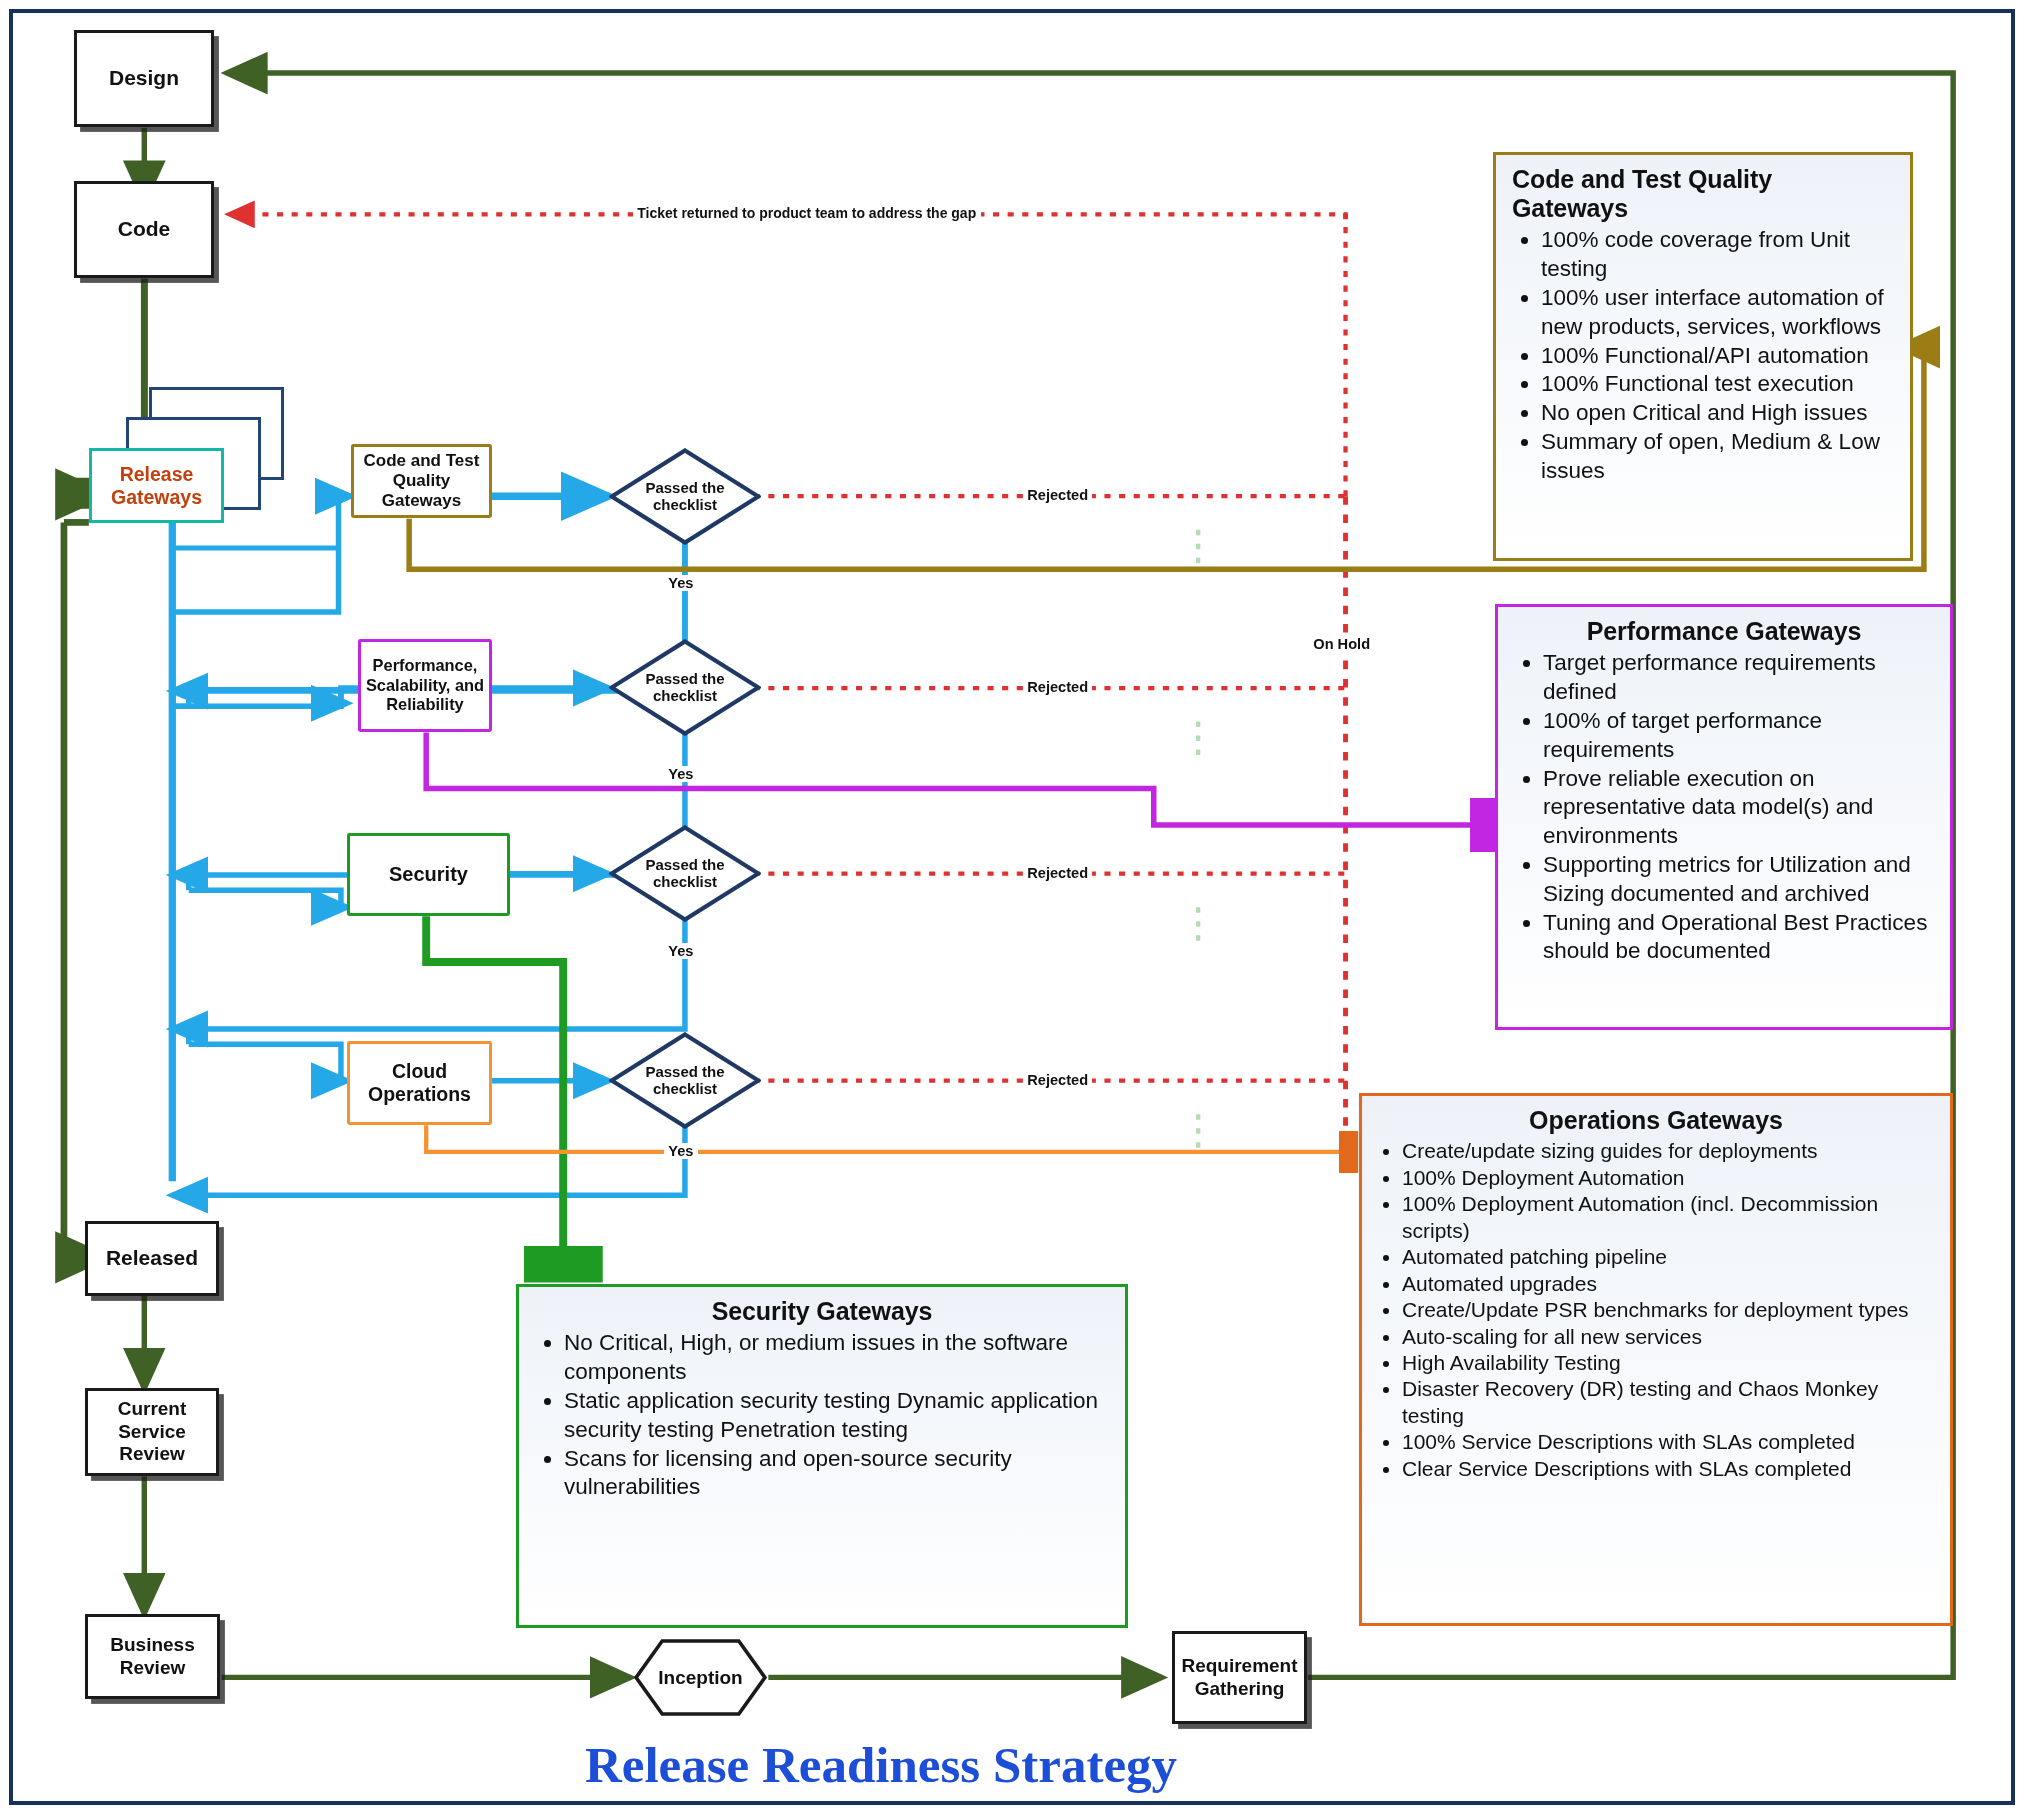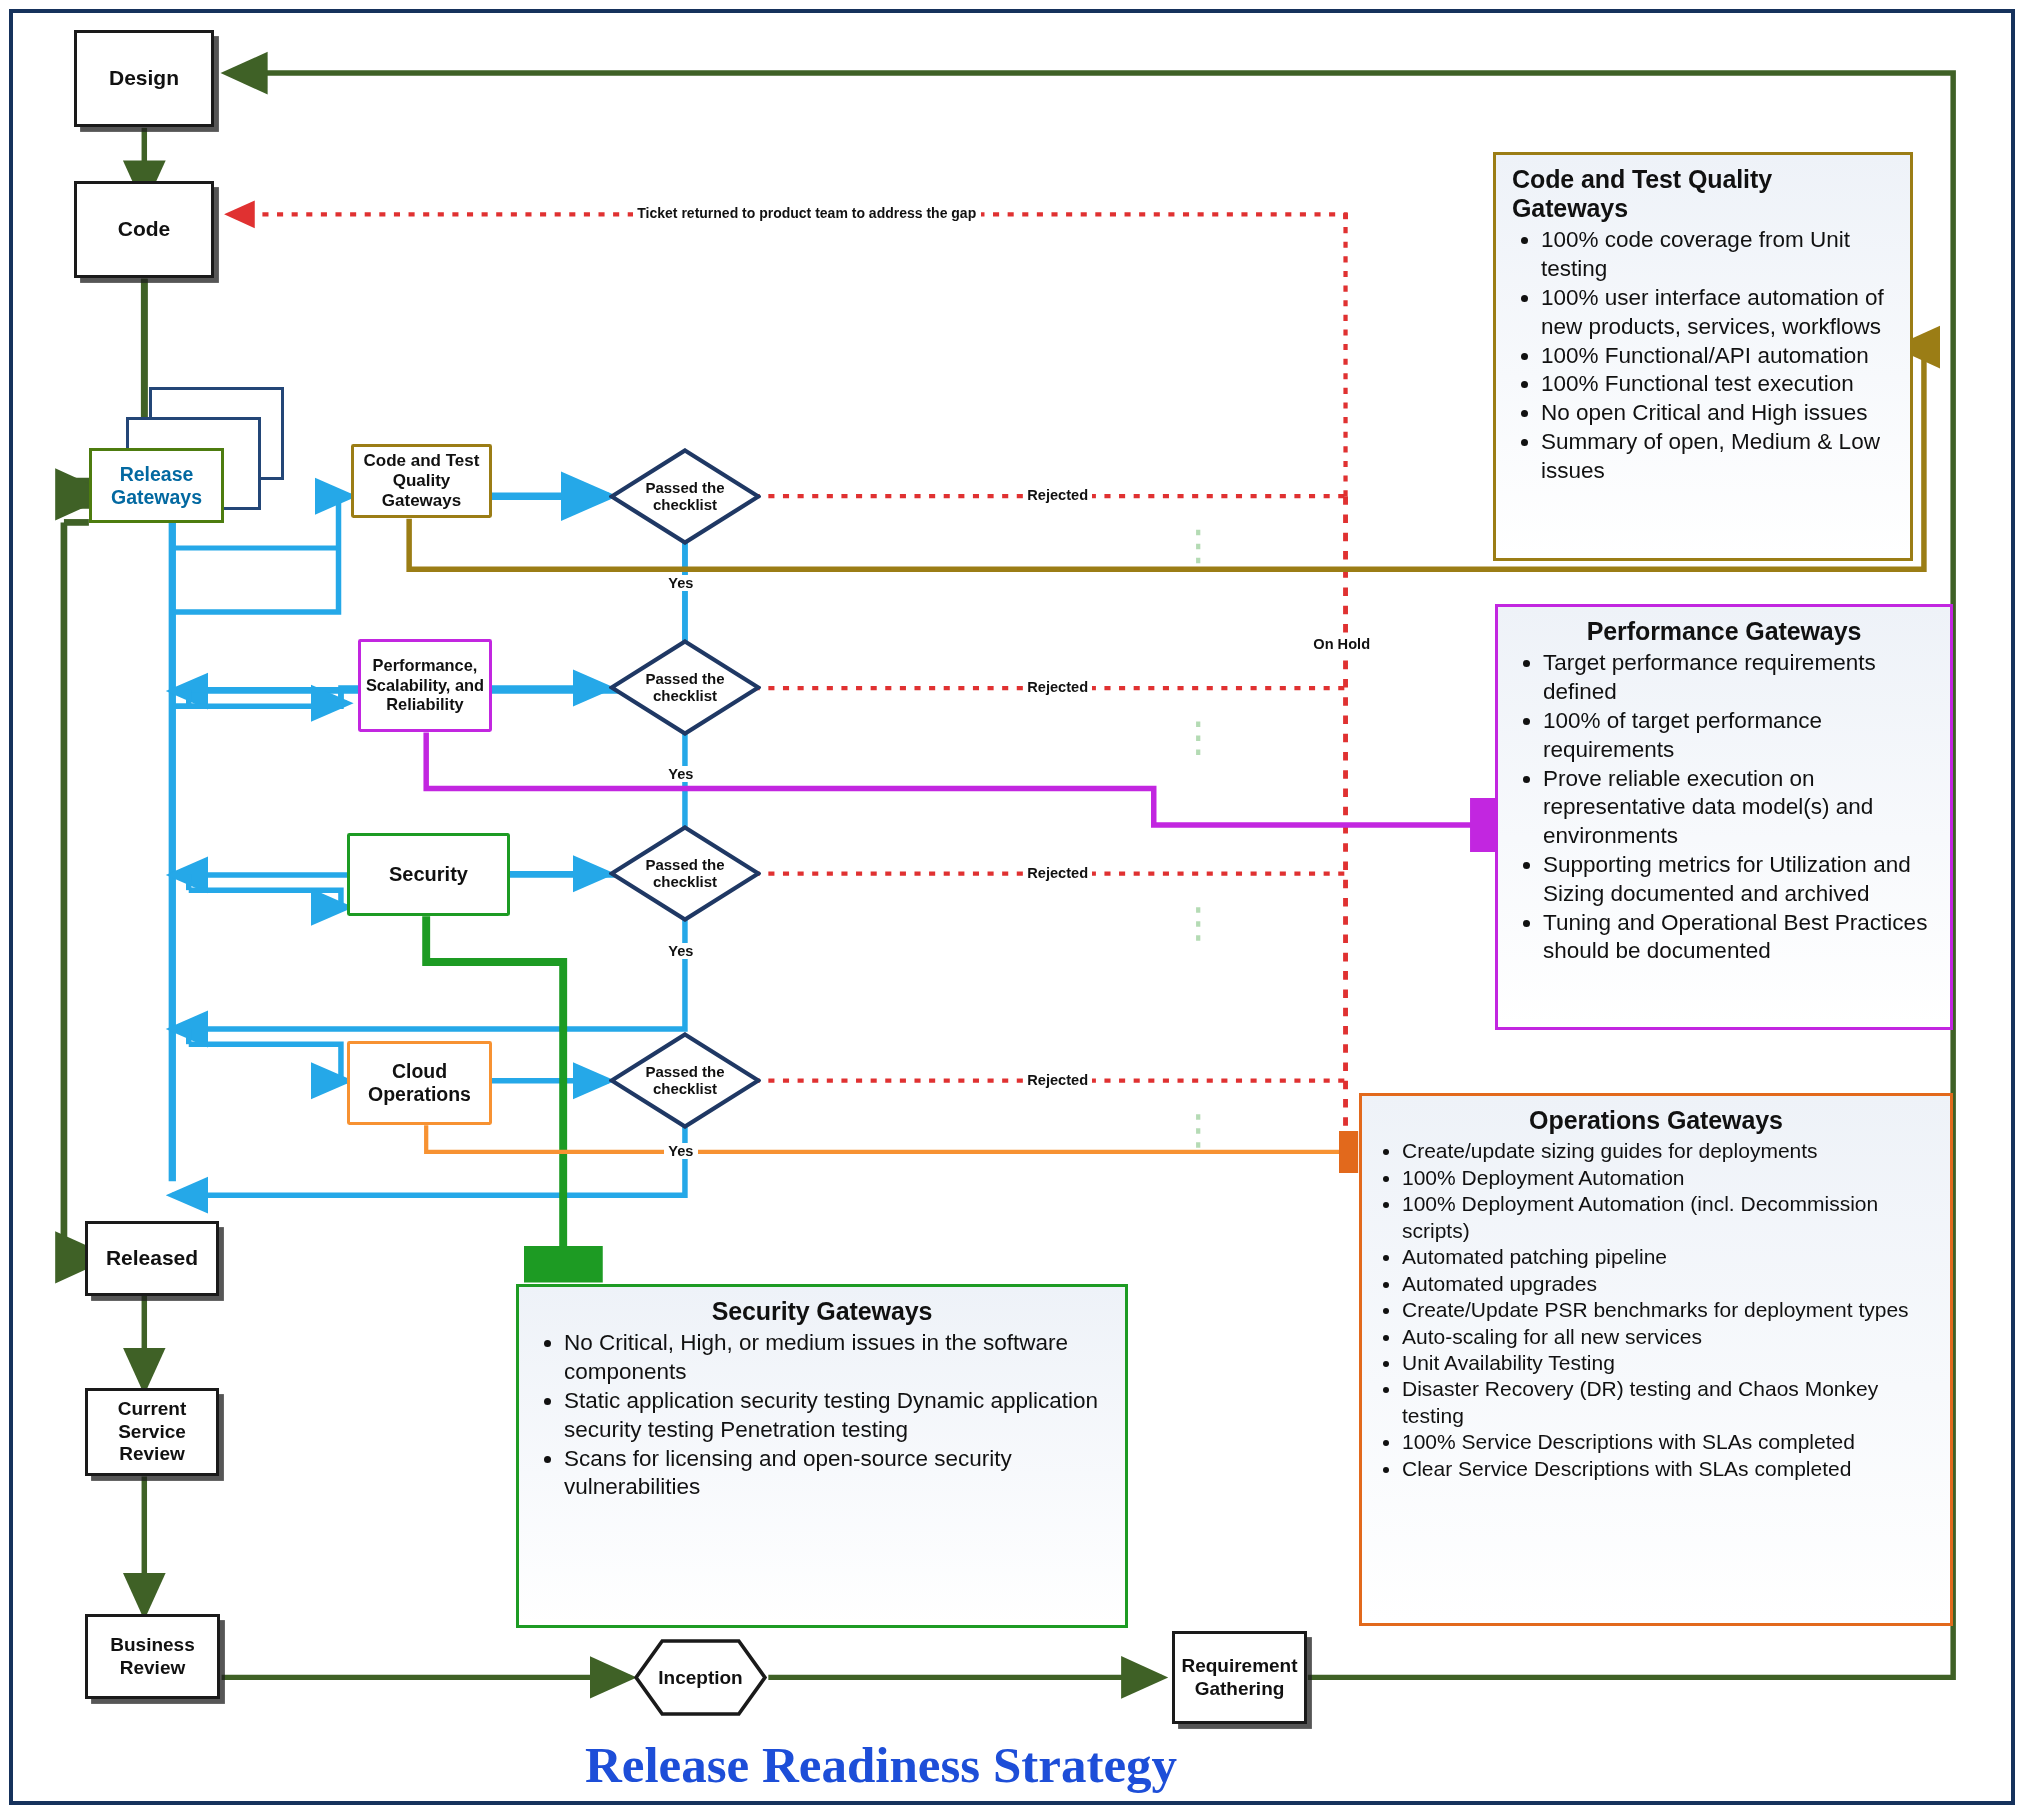--- a/index.html
+++ b/index.html
@@ -171,21 +171,21 @@
   <div class="node proc" style="left:74px;top:30px;width:140px;height:97px;">
     <span>Design</span>
   </div>
 
   <div class="node proc" style="left:74px;top:181px;width:140px;height:97px;">
     <span>Code</span>
   </div>
 
   <div class="stackcard" style="left:149px;top:387px;width:135px;height:93px;"></div>
   <div class="stackcard" style="left:126px;top:417px;width:135px;height:93px;"></div>
-  <div class="node" style="left:89px;top:448px;width:135px;height:75px;border:3px solid #4d7c0f;font-weight:bold;font-size:19.5px;color:#0369a1;">
+  <div class="node" style="left:89px;top:448px;width:135px;height:75px;border:3px solid #14b8a6;font-weight:bold;font-size:19.5px;color:#c2410c;">
     <span>Release Gateways</span>
   </div>
 
   <div class="node gwbox gw-code" style="left:351px;top:444px;width:141px;height:74px;font-size:17px;">
     <span>Code and Test Quality Gateways</span>
   </div>
 
   <div class="node gwbox gw-perf" style="left:358px;top:639px;width:134px;height:93px;font-size:16.4px;">
     <span>Performance, Scalability, and Reliability</span>
   </div>
@@ -278,21 +278,21 @@
   <div class="infobox ib-ops" style="left:1359px;top:1093px;width:594px;height:533px;">
     <h3>Operations Gateways</h3>
     <ul>
       <li>Create/update sizing guides for deployments</li>
       <li>100% Deployment Automation</li>
       <li>100% Deployment Automation (incl. Decommission scripts)</li>
       <li>Automated patching pipeline</li>
       <li>Automated upgrades</li>
       <li>Create/Update PSR benchmarks for deployment types</li>
       <li>Auto-scaling for all new services</li>
-      <li>Unit Availability Testing</li>
+      <li>High Availability Testing</li>
       <li>Disaster Recovery (DR) testing and Chaos Monkey testing</li>
       <li>100% Service Descriptions with SLAs completed</li>
       <li>Clear Service Descriptions with SLAs completed</li>
     </ul>
   </div>
 
   <div class="infobox ib-sec" style="left:516px;top:1284px;width:612px;height:344px;">
     <h3>Security Gateways</h3>
     <ul>
       <li>No Critical, High, or medium issues in the software components</li>

